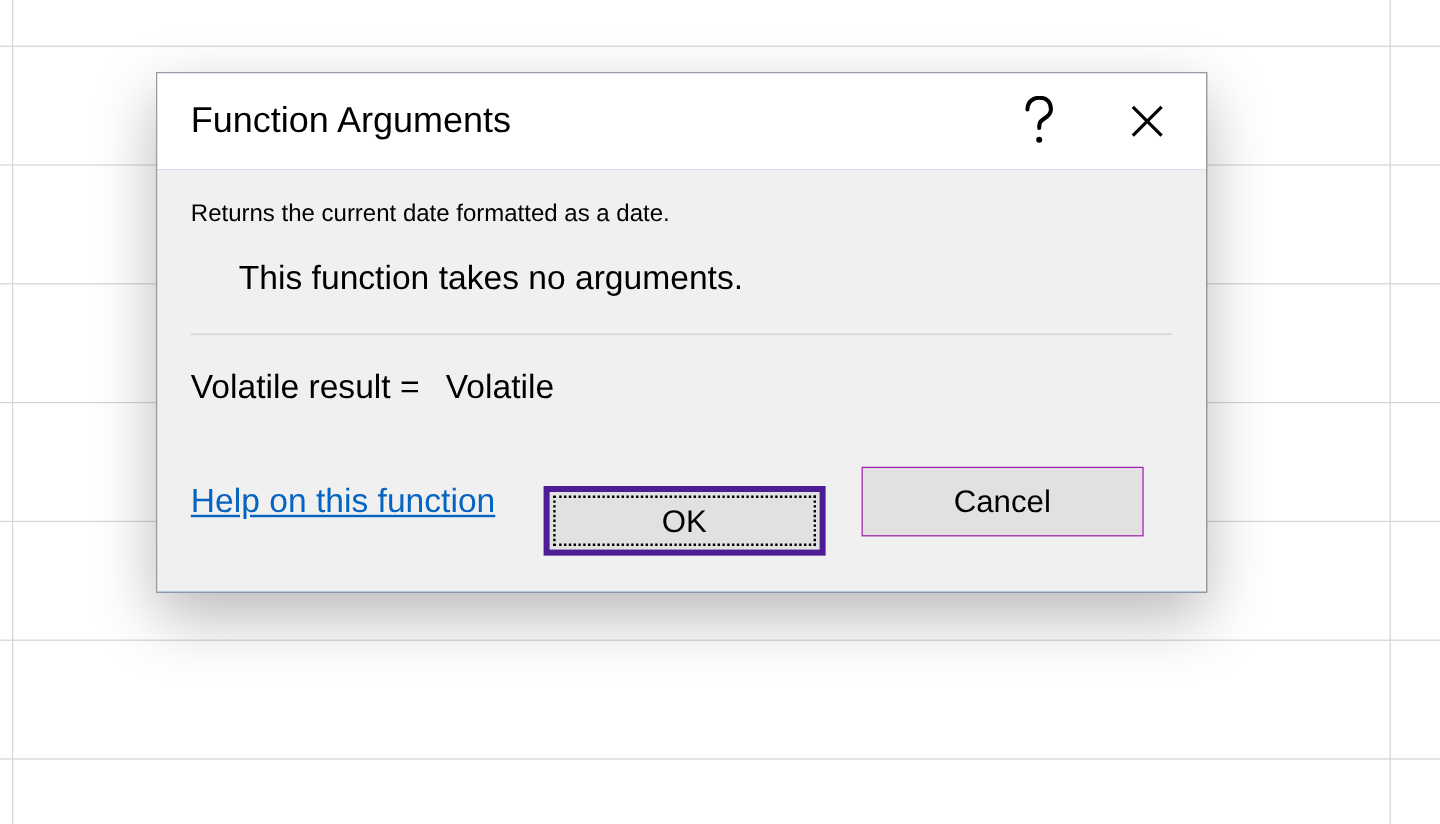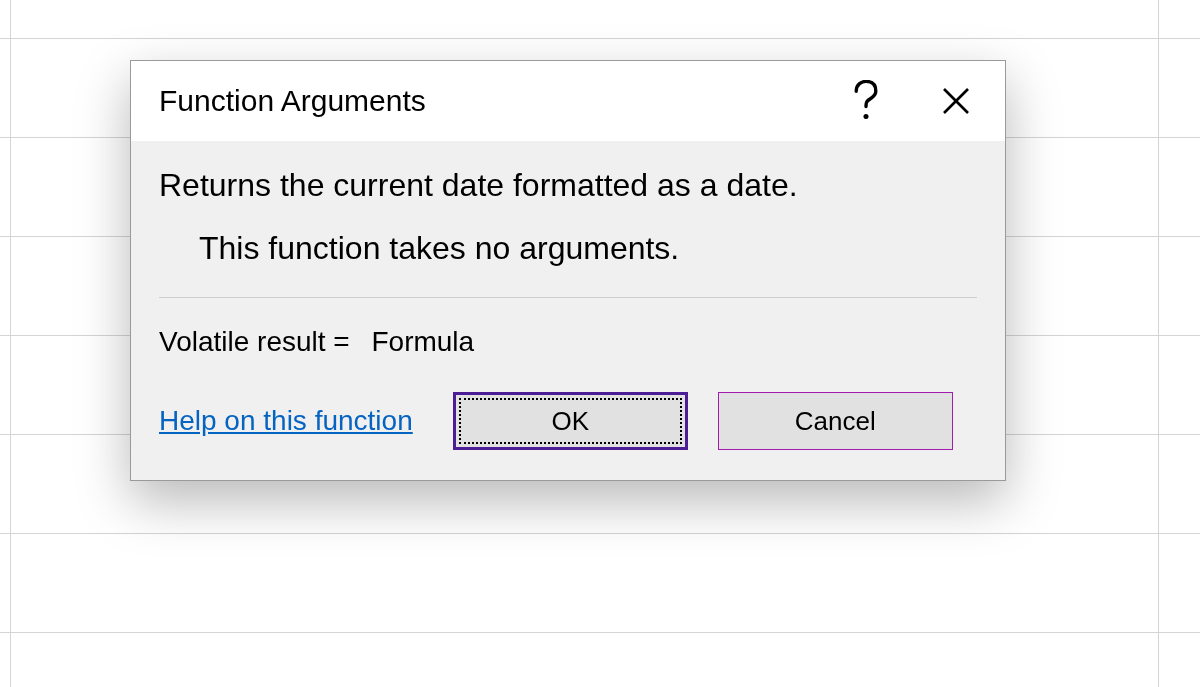--- a/index.html
+++ b/index.html
@@ -66,26 +66,26 @@
       cursor: pointer;
     }
     .titlebar-btn svg {
       display: block;
     }
     .content {
       background: #f0f0f0;
       padding: 26px 28px 30px 28px;
     }
     .desc {
-      font-size: 32px;
+      font-size: 20px;
       color: #000000;
       margin-bottom: 26px;
     }
     .no-args {
-      font-size: 32px;
+      font-size: 28px;
       color: #000000;
       margin-left: 40px;
       margin-bottom: 30px;
     }
     .divider {
       height: 1px;
       background: #cfcfcf;
       margin-bottom: 28px;
     }
     .result-row {
@@ -116,22 +116,23 @@
       font-family: inherit;
       font-size: 26px;
       height: 58px;
       width: 235px;
       background: #e1e1e1;
       border: 1px solid #a21caf;
       cursor: pointer;
       color: #000;
     }
     .btn-default {
-      border: 3px solid #4c1d95;
+      border: 5px solid #4c1d95;
       position: relative;
+      margin-top: 32px;
     }
     .btn-default-inner {
       position: absolute;
       inset: 3px;
       border: 2px dotted #000;
       display: flex;
       align-items: center;
       justify-content: center;
       pointer-events: none;
     }
@@ -167,21 +168,21 @@
       </svg>
     </div>
   </div>
 
   <div class="content">
     <div class="desc">Returns the current date formatted as a date.</div>
     <div class="no-args">This function takes no arguments.</div>
     <div class="divider"></div>
     <div class="result-row">
       <span class="result-label">Volatile result =</span>
-      <span class="result-value">Formula</span>
+      <span class="result-value">Volatile</span>
     </div>
     <div class="footer">
       <a class="help-link">Help on this function</a>
       <button class="btn btn-default">
         <span class="btn-default-inner">OK</span>
       </button>
       <button class="btn">Cancel</button>
     </div>
   </div>
 </div>

